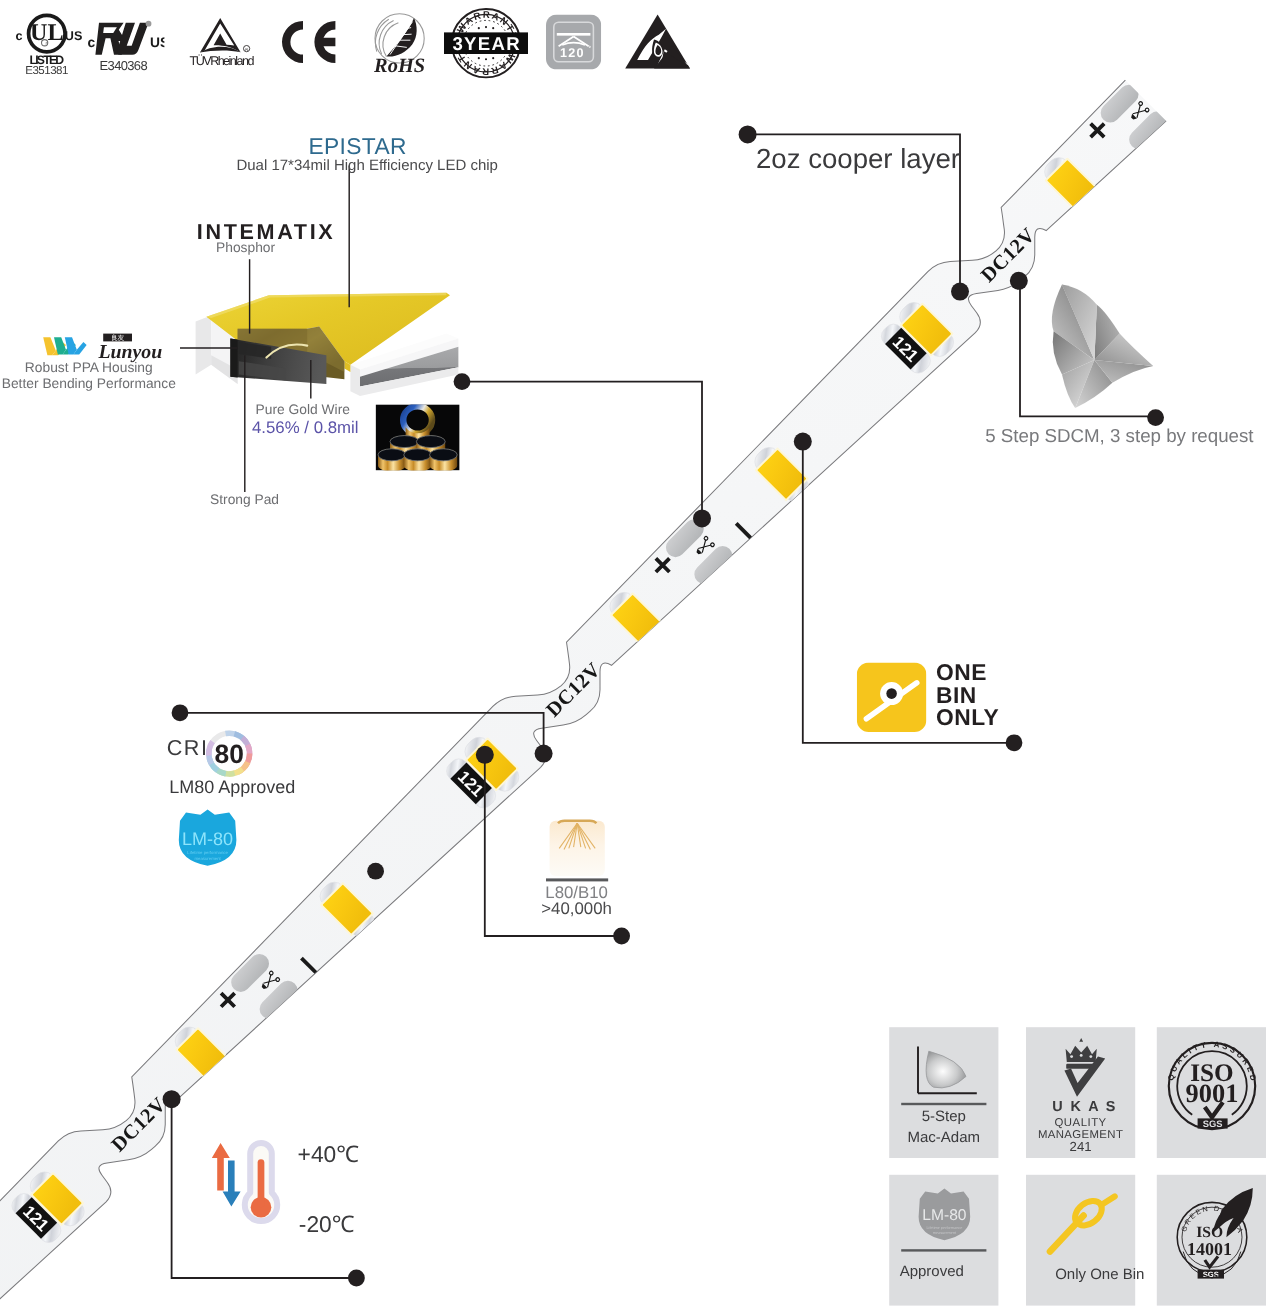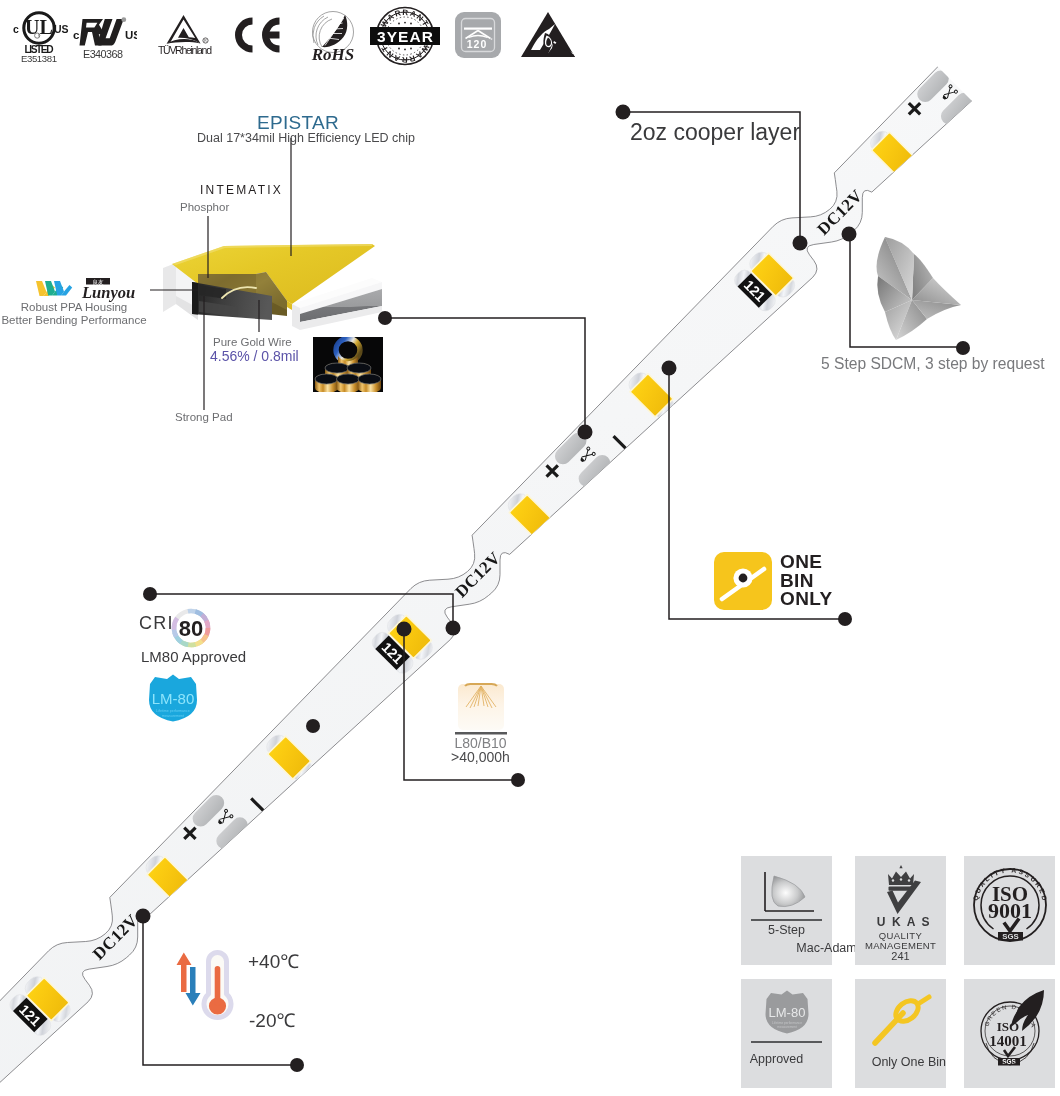--- a/index.html
+++ b/index.html
@@ -526,21 +526,21 @@
     <path d="M204 410 V296"></path>
   </g>
 </svg>
 
 <div class="txt" style="left:630px;top:119px;font-size:23px;color:#3a3a3c;">2oz cooper layer</div>
 <div class="txt" style="left:821px;top:355px;font-size:15.6px;color:#78797c;">5 Step SDCM, 3 step by request</div>
 
 <div class="txt" style="left:257px;top:112px;font-size:19px;color:#2e6a8e;letter-spacing:0.3px;">EPISTAR</div>
 <div class="txt" style="left:197px;top:131px;font-size:12.5px;color:#4a4a4c;">Dual 17*34mil High Efficiency LED chip</div>
 
-<div class="txt" style="left:164px;top:183px;font-size:12px;font-weight:normal;color:#231f20;letter-spacing:2.2px;margin-left:36px;"><span>INTEMATIX</span></div>
+<div class="txt" style="left:164px;top:183px;font-size:18px;font-weight:bold;color:#231f20;letter-spacing:2.2px;"><span>INTEMATIX</span></div>
 <div class="txt" style="left:180px;top:201px;font-size:11.5px;color:#6d6e71;">Phosphor</div>
 
 <div class="txt" style="left:0px;top:301px;width:148px;text-align:center;font-size:11.5px;color:#6d6e71;">Robust PPA Housing</div>
 <div class="txt" style="left:0px;top:314px;width:148px;text-align:center;font-size:11.5px;color:#6d6e71;">Better Bending Performance</div>
 
 <div class="txt" style="left:213px;top:336px;font-size:11.5px;color:#6d6e71;">Pure Gold Wire</div>
 <div class="txt" style="left:210px;top:348px;font-size:14px;color:#5b53a8;">4.56% / 0.8mil</div>
 <div class="txt" style="left:175px;top:411px;font-size:11.5px;color:#6d6e71;">Strong Pad</div>
 
 <div class="txt" style="left:141px;top:648px;font-size:15px;color:#3a3a3c;">LM80 Approved</div>
@@ -741,21 +741,21 @@
               <stop offset="0.55" stop-color="#c9cacb"></stop>
               <stop offset="1" stop-color="#8b8c8e"></stop>
             </radialGradient>
           </defs>
       <path d="M9 44 V5" stroke="#231f20" stroke-width="1.6" fill="none"></path>
       <path d="M9 44 H58" stroke="#231f20" stroke-width="1.6" fill="none"></path>
       <path d="M18 9 Q44 16 49 30 Q36 42 22 39 Q12 34 18 9 Z" fill="url(#gMac)" stroke="#9a9b9d" stroke-width="0.7"></path>
     </svg>
     <div class="abs" style="left:10px;top:63px;width:71px;height:1.7px;background:#58595b;"></div>
     <div class="abs" style="left:0;top:67px;width:91px;text-align:center;font-size:12.5px;color:#3a3a3c;">5-Step</div>
-    <div class="abs" style="left:0;top:85px;width:91px;text-align:center;font-size:12.5px;color:#3a3a3c;margin-left:40px;">Mac-Adam</div>
+    <div class="abs" style="left:0;top:85px;width:91px;text-align:center;font-size:12.5px;color:#3a3a3c;">Mac-Adam</div>
   </div>
 
   <div class="abs" style="left:114px;top:0;width:91px;height:109px;background:#dcdddf;">
     <svg class="abs" style="left:22px;top:6px;" width="48" height="56" viewBox="0 0 48 56">
       <g fill="#3f3f41">
         <path d="M24 3 L25.6 6.2 L22.4 6.2 Z"></path>
         <path d="M11 12 L15 16.5 L19 9.5 L24 15 L29 9.5 L33 16.5 L37 12 L36 23 L12 23 Z"></path>
         <rect x="11.5" y="24.5" width="25" height="4.2" rx="1"></rect>
         <circle cx="16" cy="18.5" r="1.2" fill="#dcdddf"></circle>
             <circle cx="24" cy="17.5" r="1.2" fill="#dcdddf"></circle>
@@ -794,21 +794,21 @@
     <div class="abs" style="left:10px;top:62px;width:71px;height:1.7px;background:#58595b;"></div>
     <div class="abs" style="left:0;top:73px;width:71px;text-align:center;font-size:12.5px;color:#3a3a3c;">Approved</div>
   </div>
 
   <div class="abs" style="left:114px;top:123px;width:91px;height:109px;background:#dcdddf;">
     <svg class="abs" style="left:12px;top:12px;" width="68" height="60" viewBox="0 0 68 60">
       <path d="M8 52 L36 22" stroke="#f4c622" stroke-width="5.5" stroke-linecap="round" fill="none"></path>
       <ellipse cx="40" cy="20" rx="12.5" ry="8.5" transform="rotate(-38 40 20)" fill="none" stroke="#f4c622" stroke-width="5"></ellipse>
       <path d="M51 13 L62 6" stroke="#f4c622" stroke-width="5" stroke-linecap="round" fill="none"></path>
     </svg>
-    <div class="abs" style="left:0;top:76px;width:91px;text-align:right;font-size:12.5px;color:#3a3a3c;">Only One Bin</div>
+    <div class="abs" style="left:16px;top:76px;width:91px;text-align:center;font-size:12.5px;color:#3a3a3c;">Only One Bin</div>
   </div>
 
   <div class="abs" style="left:223px;top:123px;width:91px;height:109px;background:#dcdddf;">
     <svg class="abs" style="left:8px;top:8px;" width="76" height="92" viewBox="0 0 76 92">
       <circle cx="38" cy="44" r="29" fill="none" stroke="#231f20" stroke-width="1.3"></circle>
       <circle cx="38" cy="44" r="25" fill="none" stroke="#231f20" stroke-width="0.7"></circle>
       <path id="iso14Top" d="M38 44 m-22,0 a22,22 0 0,1 44,0" fill="none"></path>
       <text font-family="Liberation Sans,sans-serif" font-size="6" fill="#231f20" letter-spacing="1.4"><textPath href="#iso14Top" startOffset="6%">GREEN DOVE AWARD</textPath></text>
       <text x="36" y="44" font-family="Liberation Serif,serif" font-size="13" font-weight="bold" fill="#231f20" text-anchor="middle">ISO</text>
       <text x="36" y="59" font-family="Liberation Serif,serif" font-size="15" font-weight="bold" fill="#231f20" text-anchor="middle">14001</text>

